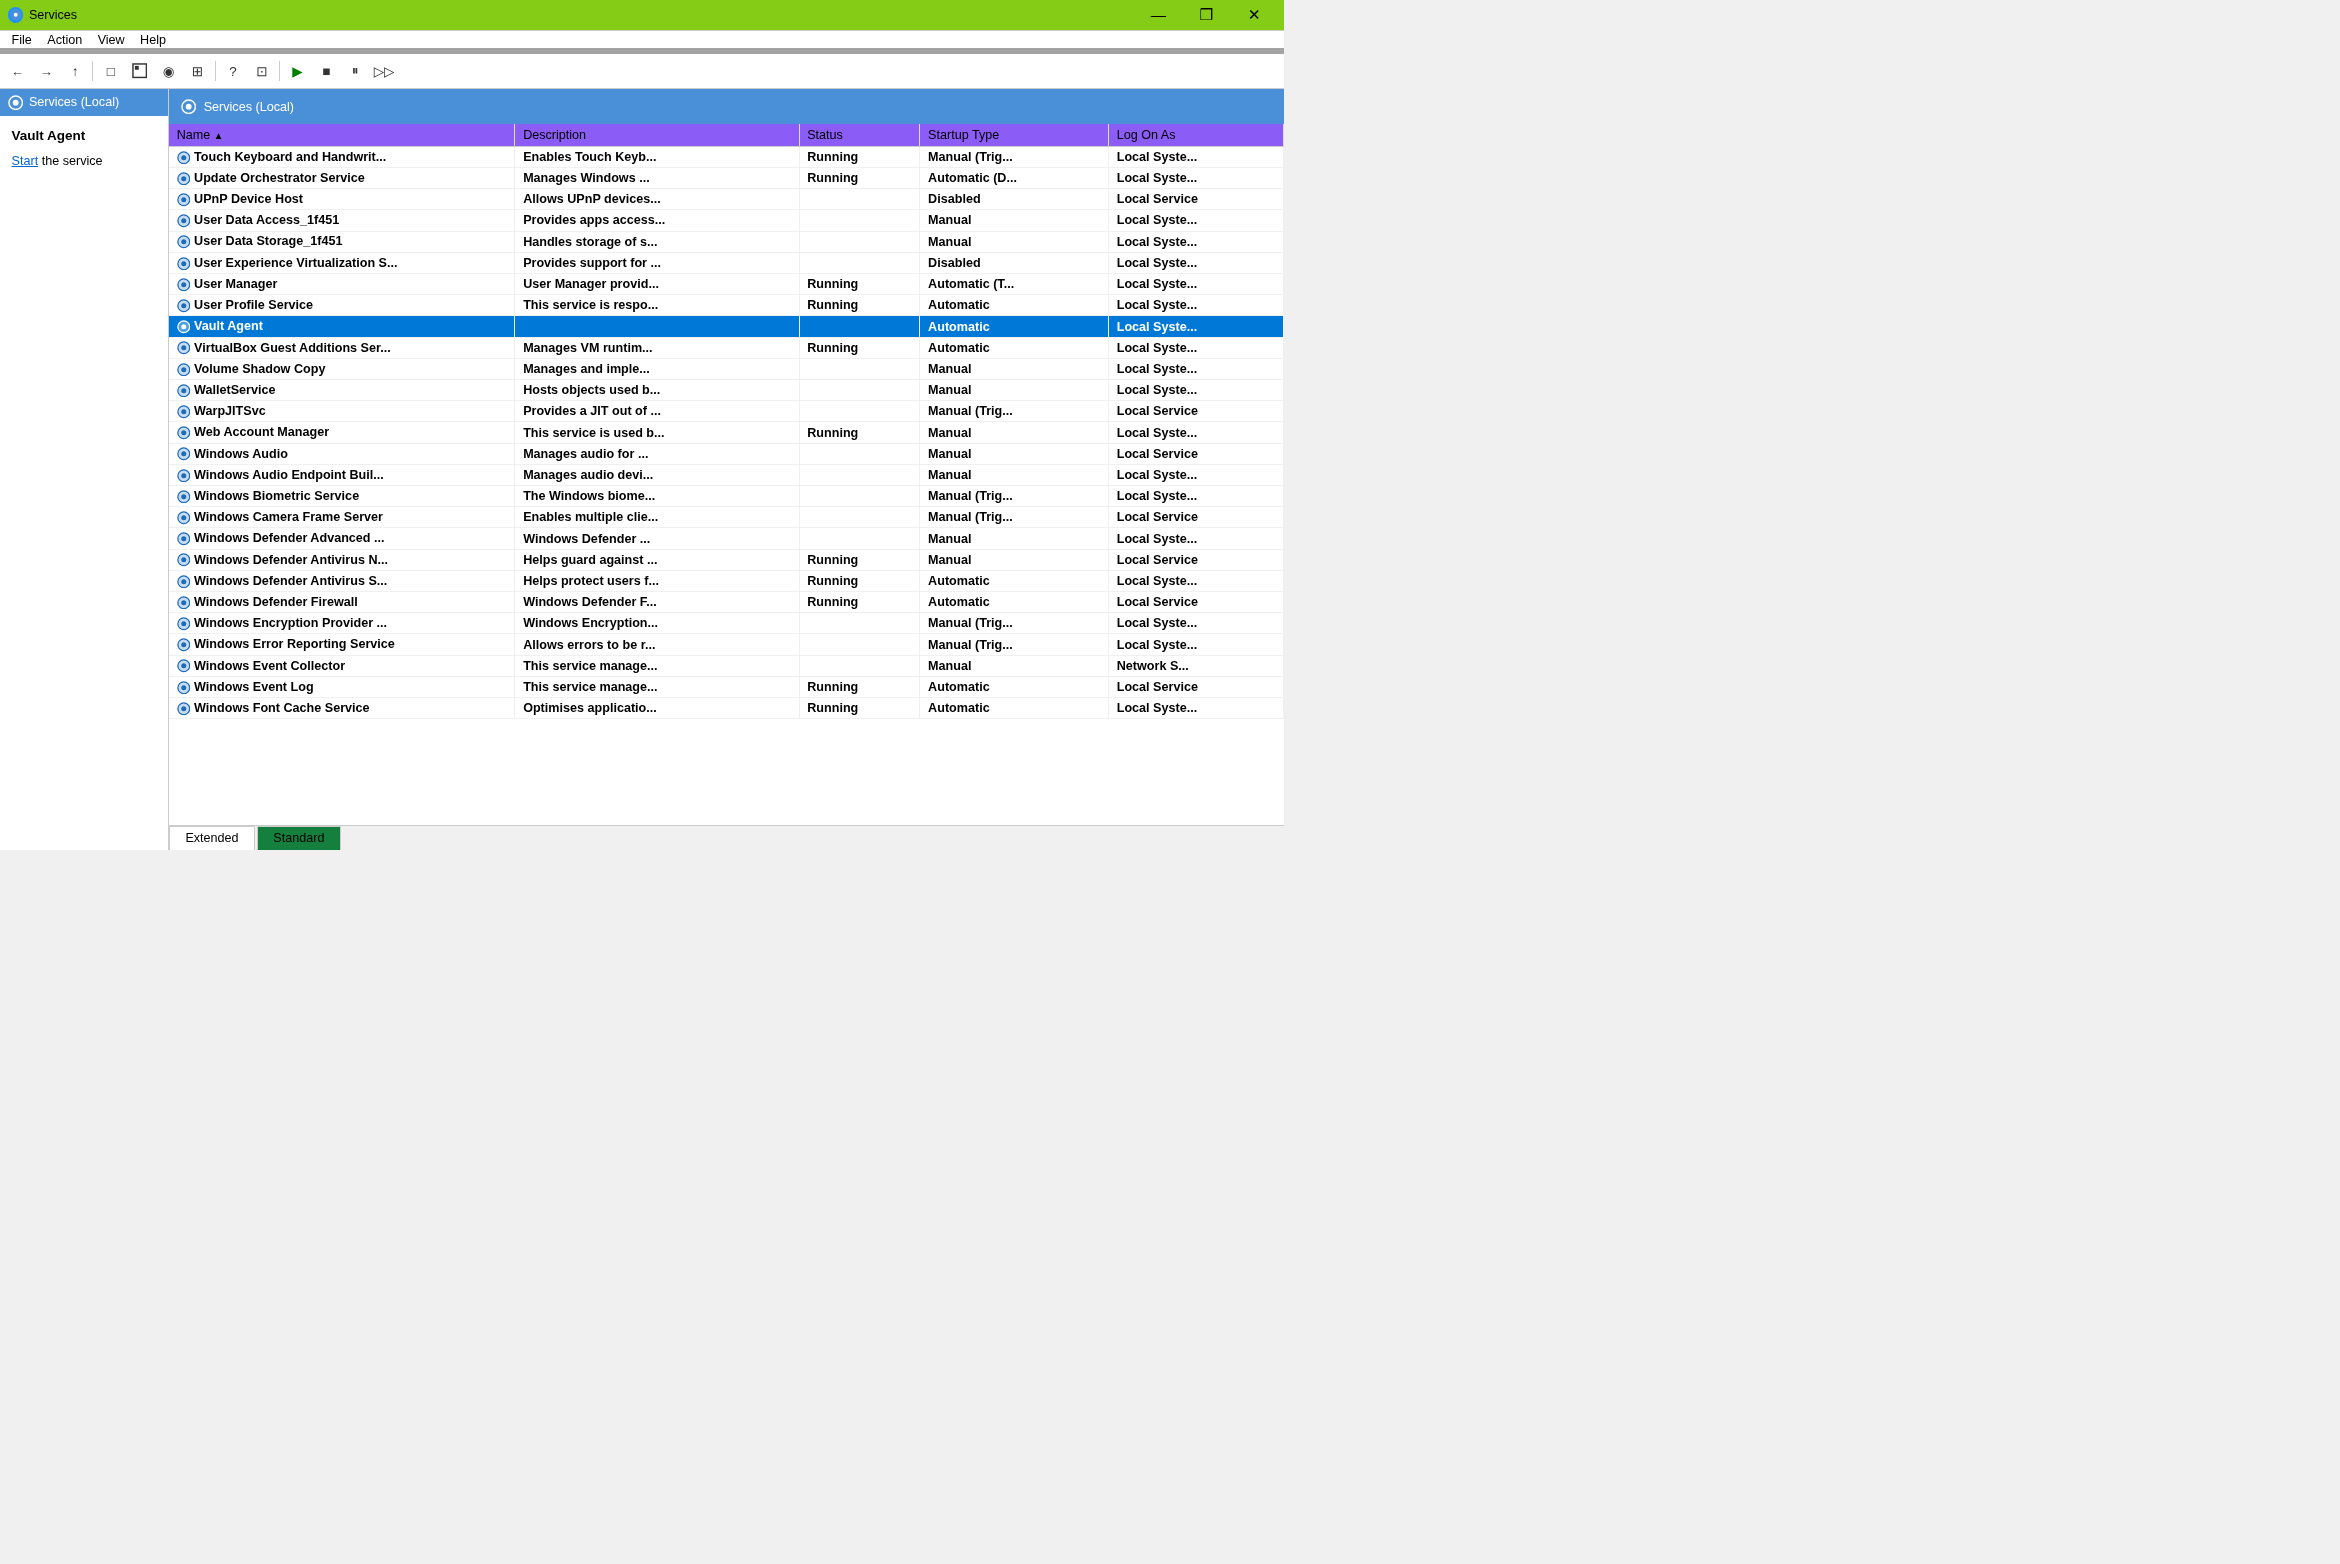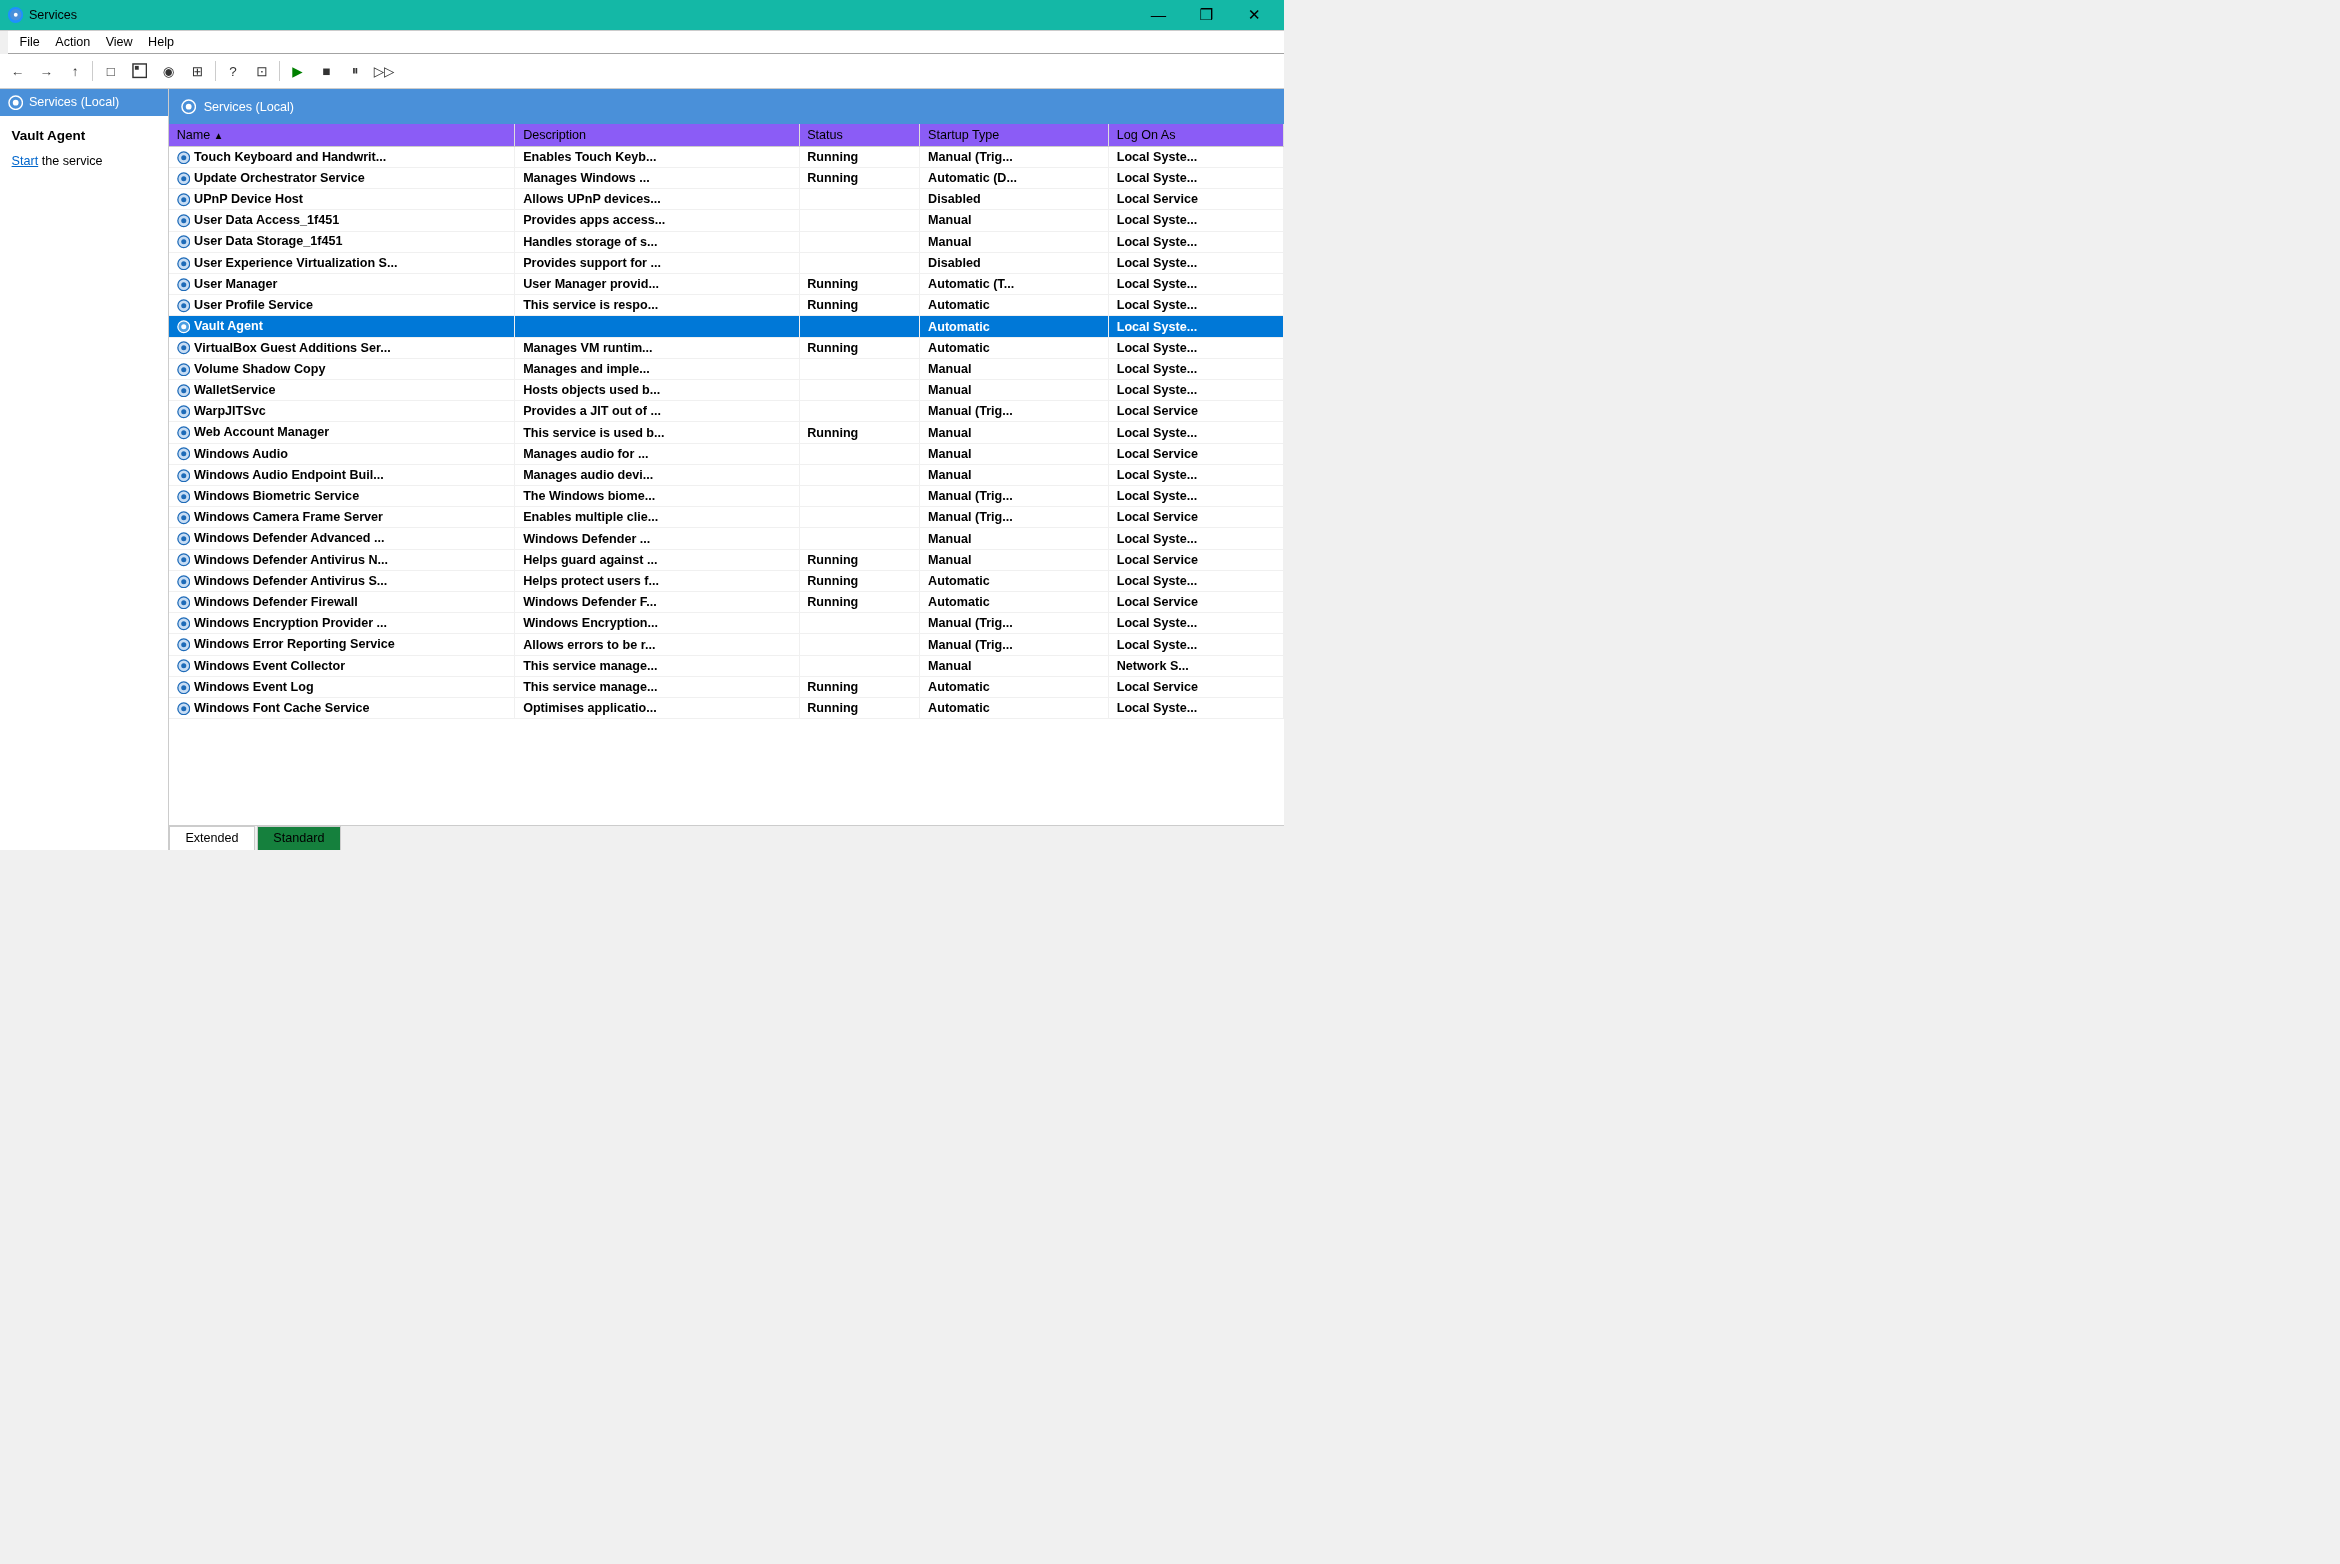--- a/index.html
+++ b/index.html
@@ -1,32 +1,32 @@
 <!DOCTYPE html>
 <html><head>
   <meta charset="utf-8">
   <style>
     * { margin: 0; padding: 0; box-sizing: border-box; }
     body { font-family: 'Segoe UI', Tahoma, sans-serif; font-size: 12.6px; background: #f0f0f0; width: 1284px; height: 850px; overflow: hidden; }
 
     
     .title-bar {
       display: flex; align-items: center; justify-content: space-between;
-      background: #14b8a6; height: 31px; padding: 0 7.7px;
+      background: #84cc16; height: 31px; padding: 0 7.7px;
       border-bottom: 1px solid #ccc;
     }
     .title-bar-left { display: flex; align-items: center; gap: 5.8px; font-size: 12.6px; }
     .title-bar-left .app-icon { width: 15.4px; height: 15.4px; background: #1e90ff; border-radius: 50%; display: flex; align-items: center; justify-content: center; }
     .title-bar-right { display: flex; gap: 3.9px; }
     .title-btn { width: 44px; height: 31px; border: none; background: transparent; cursor: pointer; font-size: 15.4px; display: flex; align-items: center; justify-content: center; }
 
     
     .menu-bar {
       display: flex; align-items: center; height: 23px; background: #fff;
-      border-bottom: 1px solid #a3a3a3; padding: 0 3.9px; margin-left: 8px;
+      border-bottom: 6px solid #a3a3a3; padding: 0 3.9px;
     }
     .menu-item { padding: 1.9px 7.7px; cursor: pointer; font-size: 12.6px; }
 
     
     .toolbar {
       display: flex; align-items: center; height: 35px; background: #fff;
       border-bottom: 1px solid #ccc; padding: 0 3.9px; gap: 1.9px;
     }
     .tb-btn {
       width: 27px; height: 27px; border: none; background: transparent; cursor: pointer;

